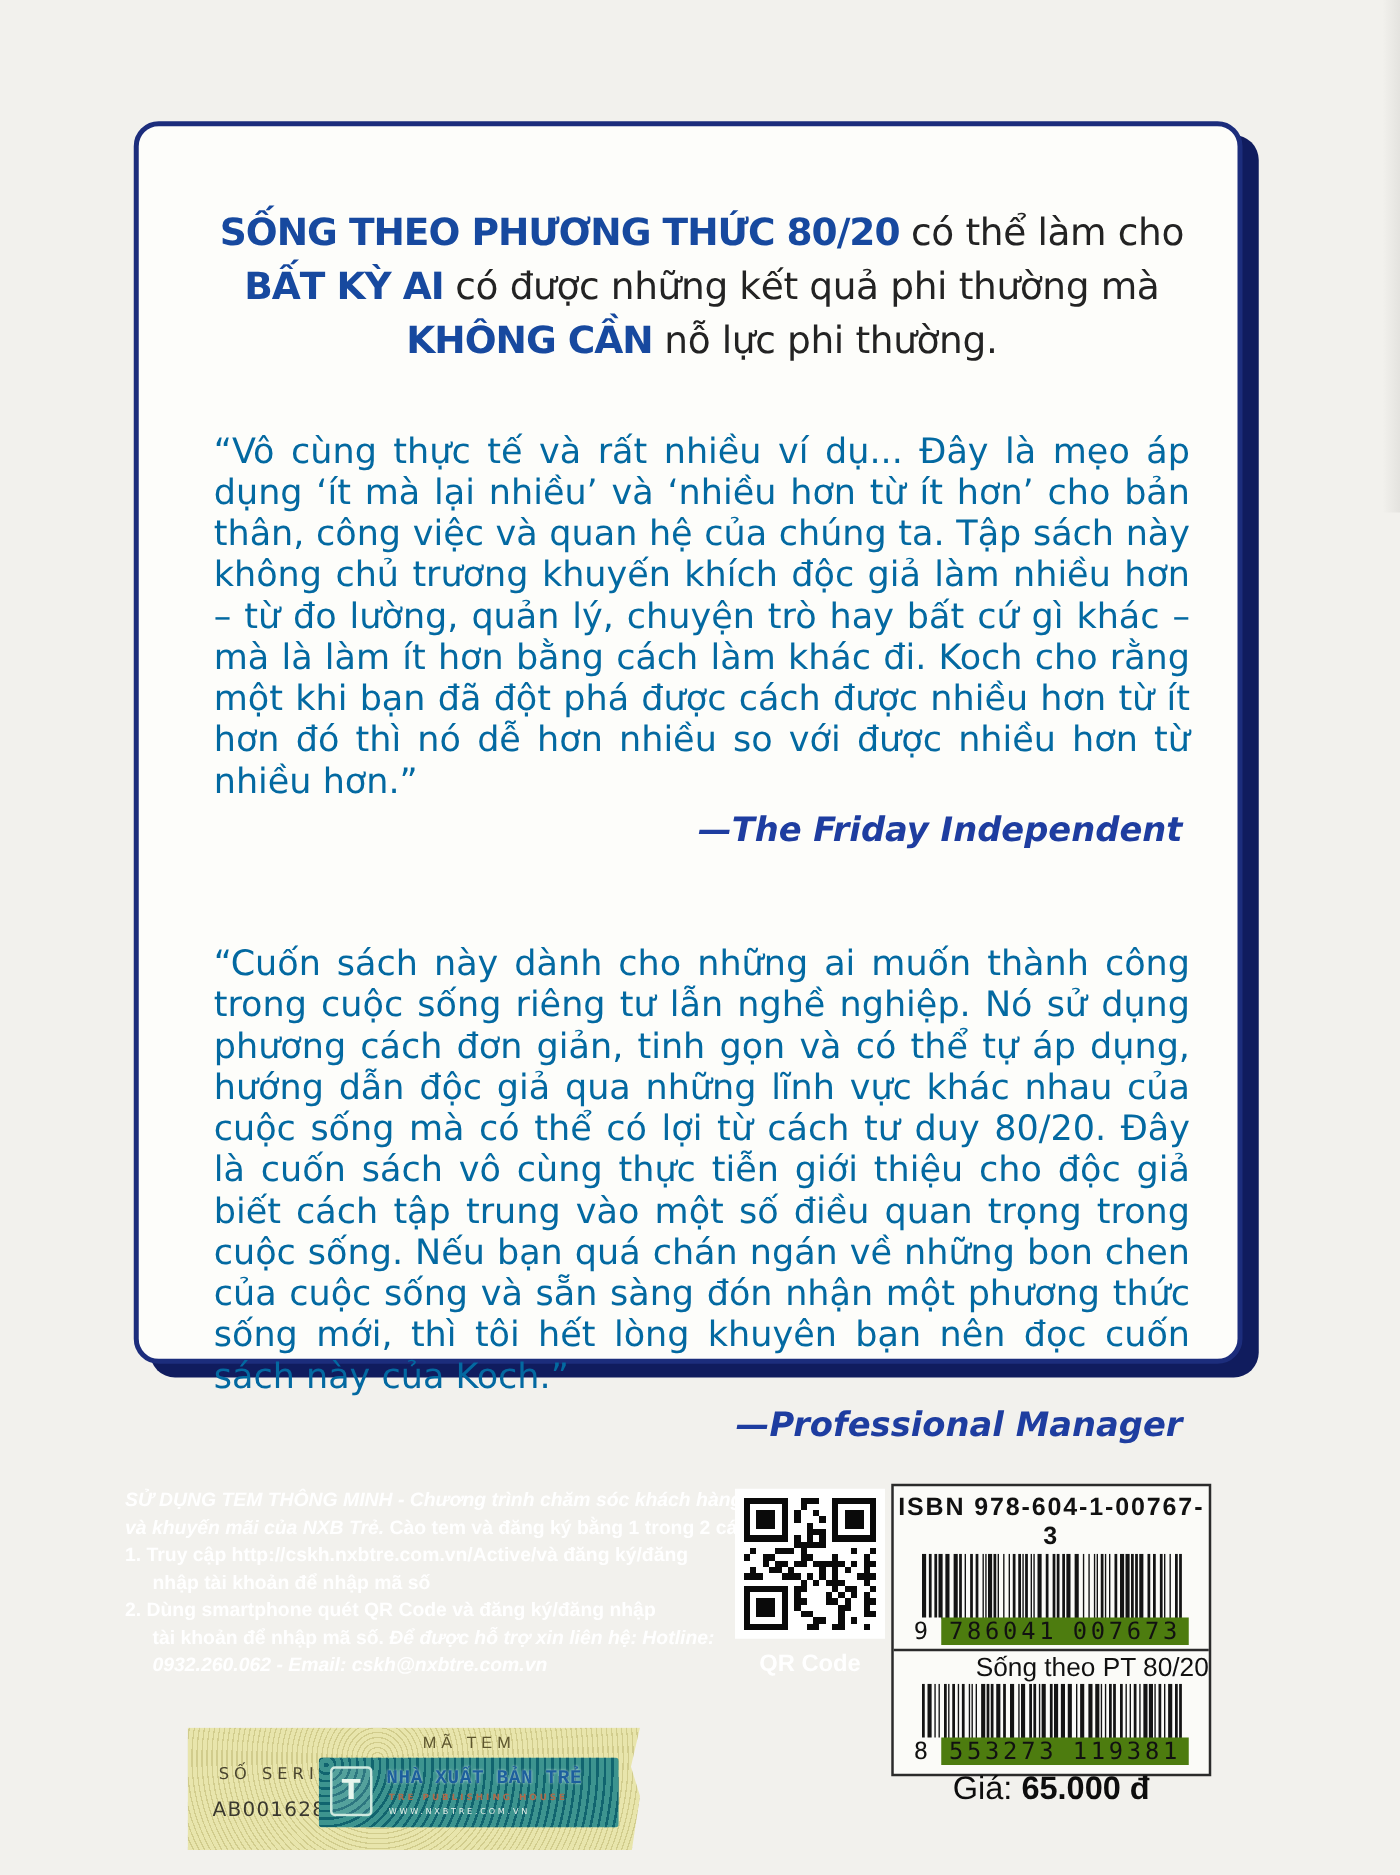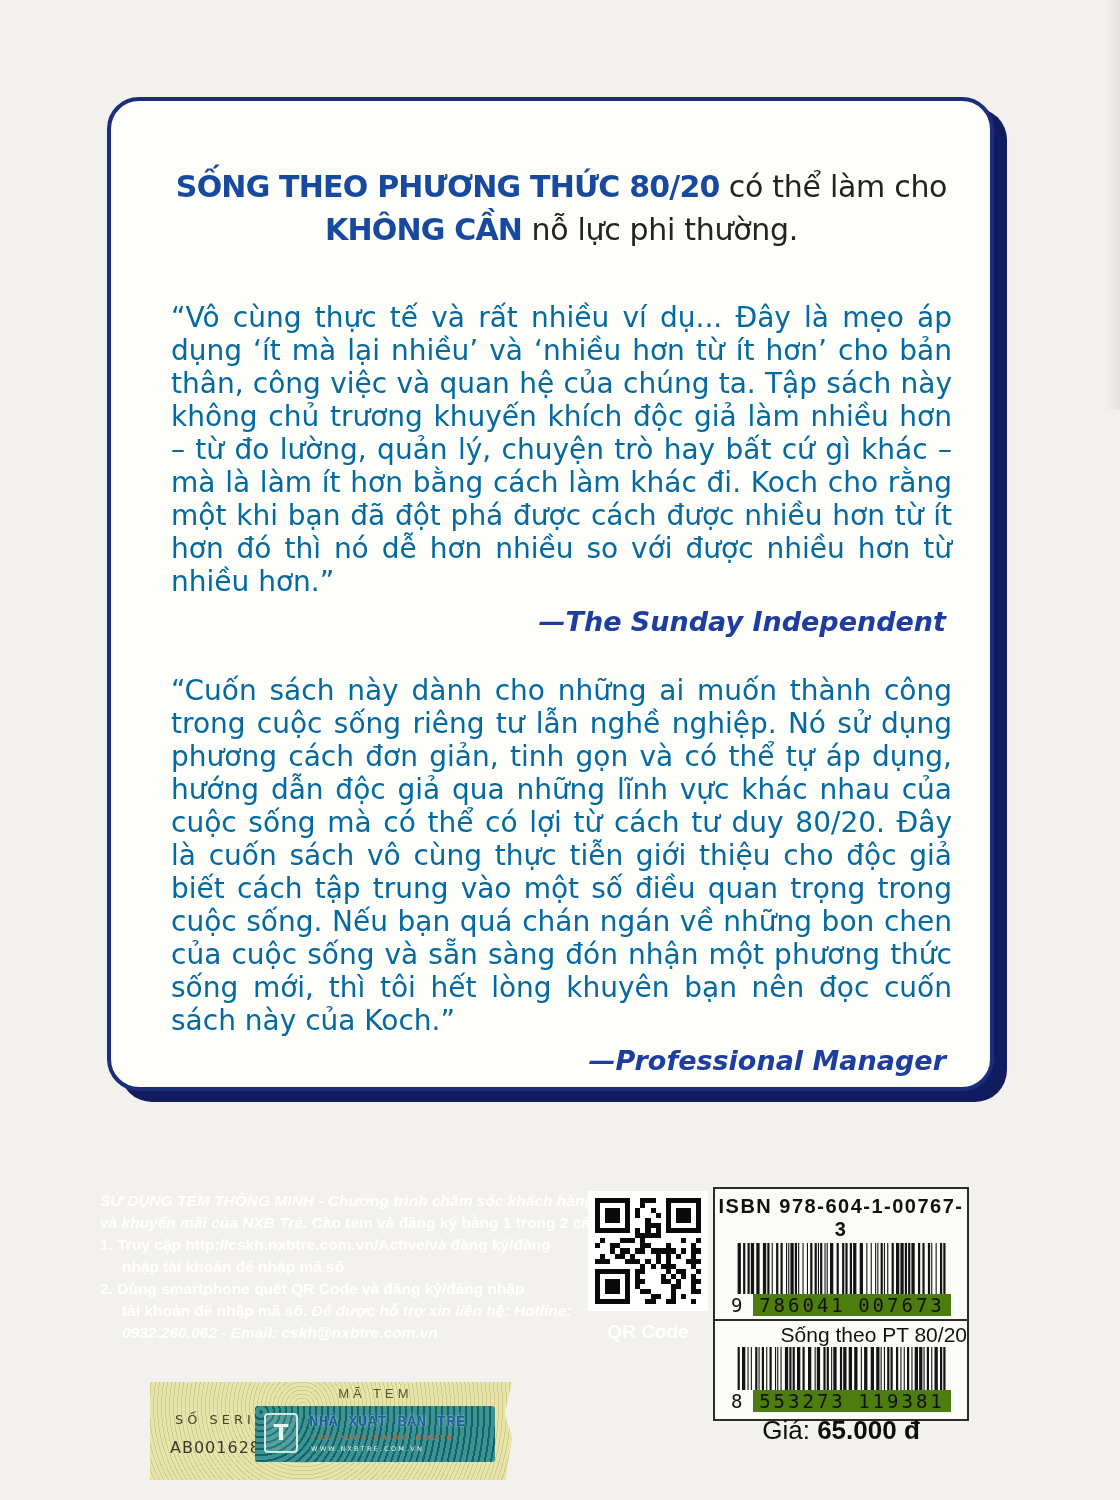--- a/index.html
+++ b/index.html
@@ -16,34 +16,34 @@
   }
   .page-edge {
     position:absolute; top:0; right:0; width:14px; height:410px;
     background:linear-gradient(to right,#f2f1ed,#e4e3df);
   }
   
   .card {
     position:absolute; left:107px; top:97px; width:887px; height:994px;
     background:#fdfdfa;
     border:4px solid #1c2d7c;
-    border-radius:32px;
+    border-radius:20px;
     box-shadow:13px 11px 0 0 #101c5e;
   }
   .card-content { position:absolute; inset:0; padding:64px 38px 0 60px; }
   
   .headline { text-align:center; line-height:43px; font-size:30px; letter-spacing:-.3px; margin-bottom:50px; }
   .hl-strong { color:#17499f; font-weight:800; letter-spacing:-.8px; }
   .hl-plain  { color:#232323; font-weight:500; }
   
   .quote {
     font-size:28px; line-height:33px; color:#0369a1;
     text-align:justify; text-justify:inter-word;
   }
-  .quote-2 { margin-top:37px; }
+  .quote-2 { margin-top:74px; }
   .attribution {
     text-align:right; padding-right:6px; margin-top:8px;
     font-size:27px; font-weight:bold; font-style:italic; color:#1e3da0;
   }
   
   .notice {
     position:absolute; left:100px; top:1190px; width:486px;
     color:#ffffff; font-family:"Liberation Sans","DejaVu Sans",sans-serif;
     font-size:15.5px; font-weight:bold; line-height:22px; white-space:nowrap;
   }
@@ -137,26 +137,29 @@
 <div class="page-edge"></div>
 
 <div class="card">
   <div class="card-content">
 
     <div class="headline">
       <div>
         <span class="hl-strong">SỐNG THEO PHƯƠNG THỨC 80/20</span><span class="hl-plain"> có thể làm cho</span>
       </div>
       <div>
+        <span class="hl-strong">BẤT KỲ AI</span><span class="hl-plain"> có được những kết quả phi thường mà</span>
+      </div>
+      <div>
         <span class="hl-strong">KHÔNG CẦN</span><span class="hl-plain"> nỗ lực phi thường.</span>
       </div>
     </div>
 
     <p class="quote quote-1">“Vô cùng thực tế và rất nhiều ví dụ... Đây là mẹo áp dụng ‘ít mà lại nhiều’ và ‘nhiều hơn từ ít hơn’ cho bản thân, công việc và quan hệ của chúng ta. Tập sách này không chủ trương khuyến khích độc giả làm nhiều hơn – từ đo lường, quản lý, chuyện trò hay bất cứ gì khác – mà là làm ít hơn bằng cách làm khác đi. Koch cho rằng một khi bạn đã đột phá được cách được nhiều hơn từ ít hơn đó thì nó dễ hơn nhiều so với được nhiều hơn từ nhiều hơn.”</p>
-    <div class="attribution">—The Sunday Independent</div>
+    <div class="attribution">—The Friday Independent</div>
 
     <p class="quote quote-2">“Cuốn sách này dành cho những ai muốn thành công trong cuộc sống riêng tư lẫn nghề nghiệp. Nó sử dụng phương cách đơn giản, tinh gọn và có thể tự áp dụng, hướng dẫn độc giả qua những lĩnh vực khác nhau của cuộc sống mà có thể có lợi từ cách tư duy 80/20. Đây là cuốn sách vô cùng thực tiễn giới thiệu cho độc giả biết cách tập trung vào một số điều quan trọng trong cuộc sống. Nếu bạn quá chán ngán về những bon chen của cuộc sống và sẵn sàng đón nhận một phương thức sống mới, thì tôi hết lòng khuyên bạn nên đọc cuốn sách này của Koch.”</p>
     <div class="attribution">—Professional Manager</div>
 
   </div>
 </div>
 
 <div class="notice">
     <div class="notice-line"><span class="np-bi">SỬ DỤNG TEM THÔNG MINH - Chương trình chăm sóc khách hàng</span></div>
     <div class="notice-line"><span class="np-bi">và khuyến mãi của NXB Trẻ.</span><span class="np-b"> Cào tem và đăng ký bằng 1 trong 2 cách:</span></div>

